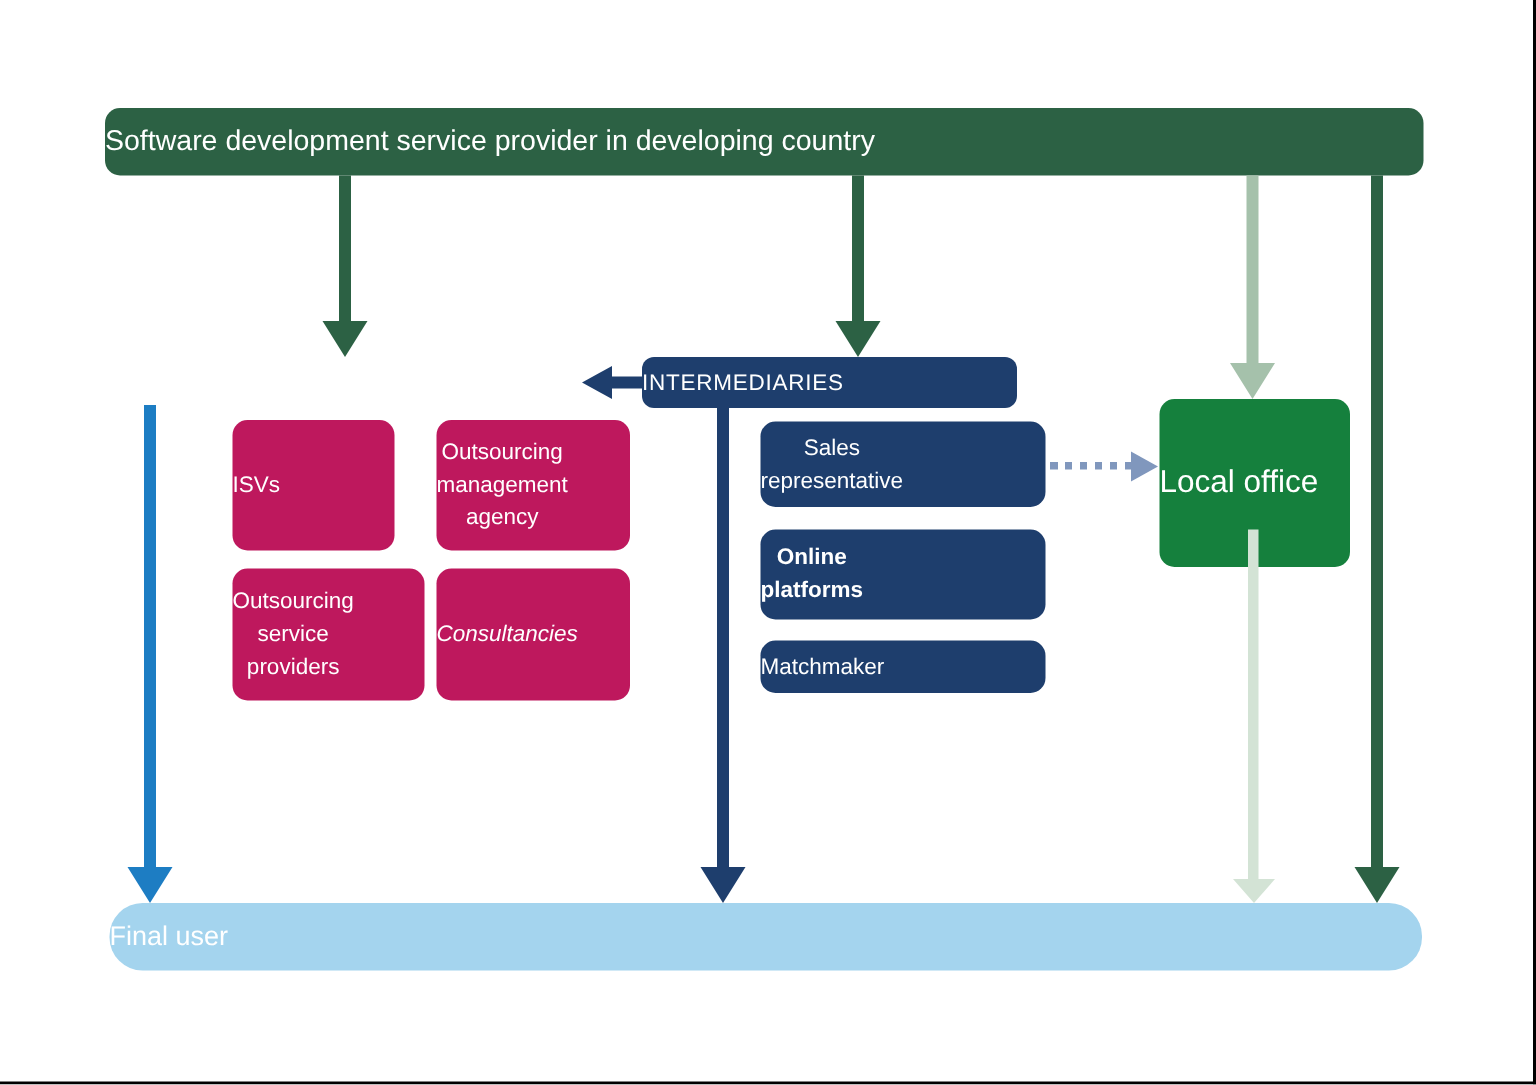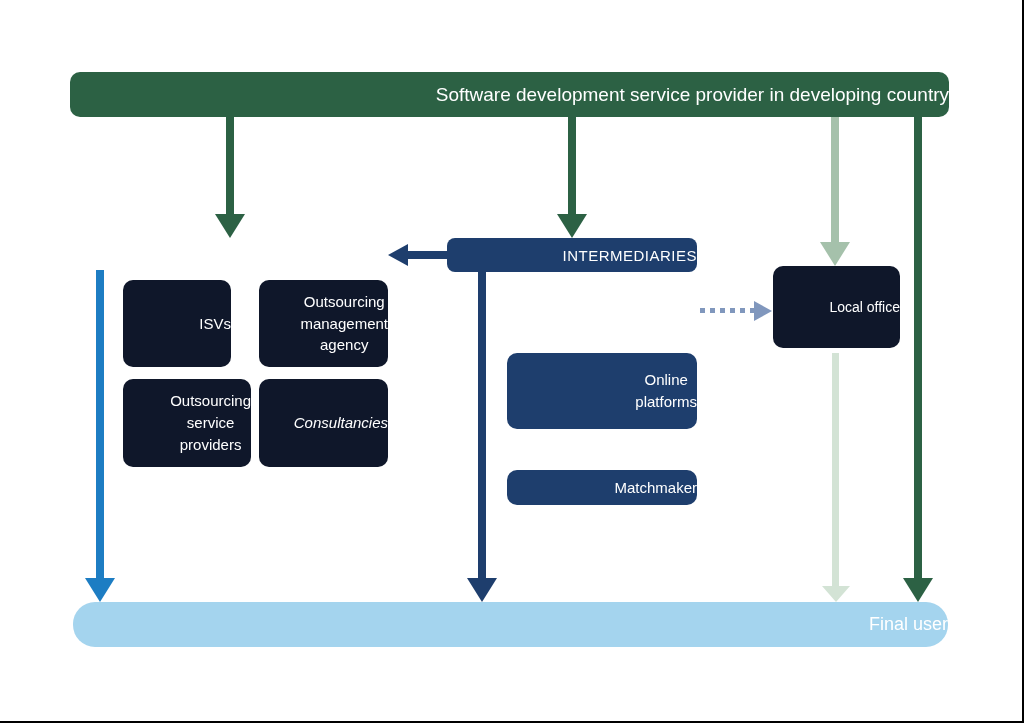--- a/index.html
+++ b/index.html
@@ -4,35 +4,35 @@
 <style>
   html,body{margin:0;padding:0;background:#fff;}
   .canvas{
     position:relative;width:1024px;height:723px;background:#ffffff;
     font-family:"Liberation Sans", sans-serif;
     box-sizing:border-box;border-right:2px solid #000;border-bottom:2px solid #000;
     overflow:hidden;
   }
   .abs{position:absolute;}
   .bar{
-    display:flex;align-items:center;justify-content:flex-end;
+    display:flex;align-items:center;justify-content:flex-start;
     color:#ffffff;text-align:center;box-sizing:border-box;
   }
   .top-bar{left:70px;top:72px;width:879px;height:45px;border-radius:10px;
     background:#2c6144;font-size:19px;}
   .sp-header{left:72px;top:239px;width:315px;height:31px;border-radius:8px;
     background:#1d7dc3;font-size:15px;letter-spacing:.5px;}
-  .int-header{left:447px;top:238px;width:250px;height:34px;border-radius:8px;
+  .int-header{left:428px;top:238px;width:250px;height:34px;border-radius:8px;
     background:#1e3e6d;font-size:15px;letter-spacing:.5px;}
   .sub-box{border-radius:10px;font-size:15px;line-height:1.45;}
   .sub-box .lbl{white-space:pre-line;}
-  .blue{background:#0f172a;}
+  .blue{background:#be185d;margin-left:32px;}
   .navy{background:#1e3e6d;}
-  .local-office{left:773px;top:266px;width:127px;height:82px;border-radius:10px;
-    background:#0f172a;font-size:14px;}
+  .local-office{left:773px;top:266px;width:127px;height:112px;border-radius:10px;
+    background:#15803d;font-size:21px;}
   .final-bar{left:73px;top:602px;width:875px;height:45px;border-radius:22px;
     background:#a4d4ee;font-size:18px;}
   
   .vline{position:absolute;width:8px;}
   .head-down{position:absolute;width:0;height:0;
     border-left:15px solid transparent;border-right:15px solid transparent;}
   .head-left{position:absolute;width:0;height:0;
     border-top:11px solid transparent;border-bottom:11px solid transparent;}
   .head-right{position:absolute;width:0;height:0;
     border-top:10px solid transparent;border-bottom:10px solid transparent;}
@@ -107,25 +107,29 @@
 
   <div class="abs bar int-header">
     <span>INTERMEDIARIES</span>
   </div>
 
   <div>
     <div class="vline navy-fill" style="left:478px;top:272px;height:306px;"></div>
     <div class="head-down navy-head" style="left:467px;top:578px;"></div>
   </div>
 
-  <div class="abs bar sub-box navy" style="left:507px;top:353px;width:190px;height:76px;">
+  <div class="abs bar sub-box navy" style="left:507px;top:281px;width:190px;height:57px;">
+    <span class="lbl">Sales
+representative</span>
+  </div>
+  <div class="abs bar sub-box navy" style="left:507px;top:353px;width:190px;height:60px;font-weight:bold;">
     <span class="lbl">Online
 platforms</span>
   </div>
-  <div class="abs bar sub-box navy" style="left:507px;top:427px;width:190px;height:35px;margin-top:43px;">
+  <div class="abs bar sub-box navy" style="left:507px;top:427px;width:190px;height:35px;">
     <span class="lbl">Matchmaker</span>
   </div>
 
   <div>
     <div class="dotted-line"></div>
     <div class="head-right dotted-head"></div>
   </div>
 
   <div class="abs bar local-office">
     <span>Local office</span>

